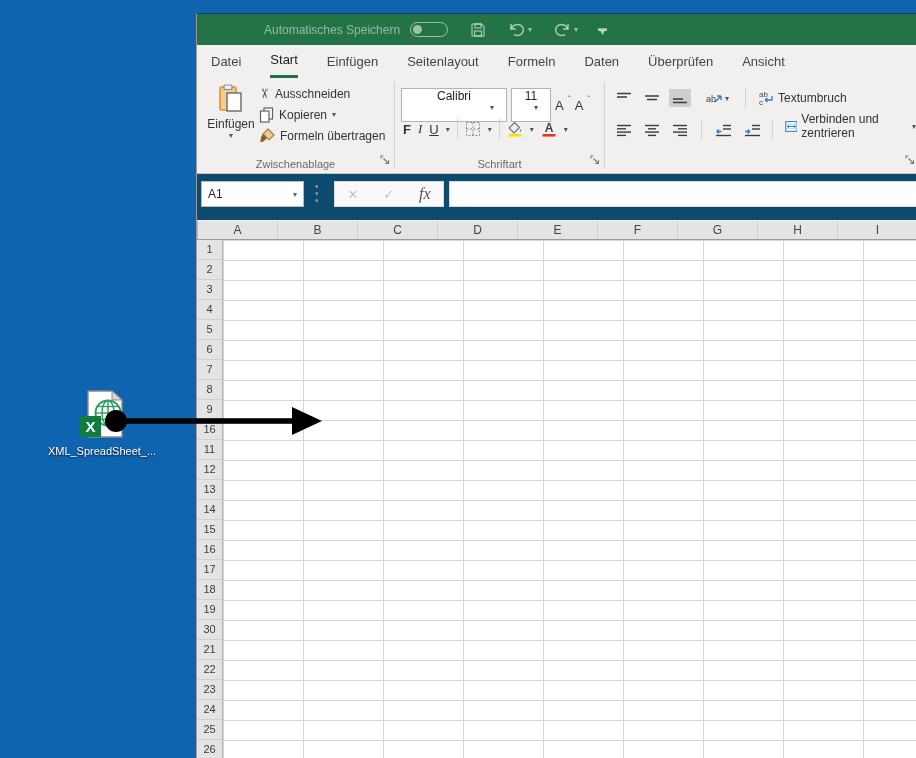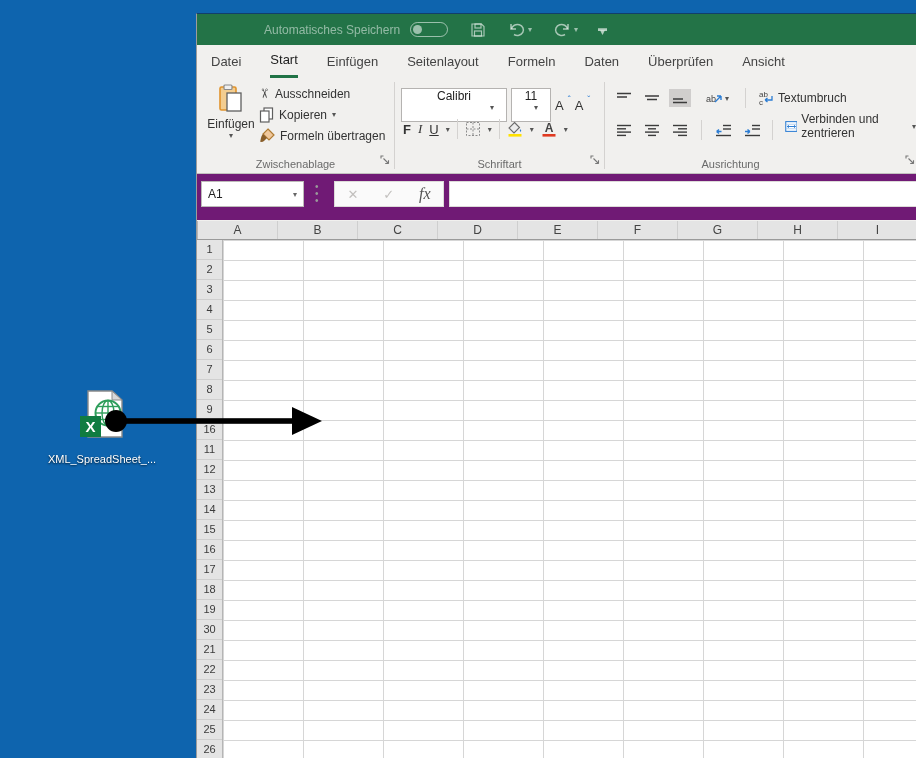--- a/index.html
+++ b/index.html
@@ -2,21 +2,21 @@
 <html><head>
 <meta charset="utf-8">
 <style>
   * { margin:0; padding:0; box-sizing:border-box; }
   html,body { width:916px; height:758px; overflow:hidden; }
   body { font-family:"Liberation Sans", sans-serif; background:#0e64ae; position:relative; }
 
   
   .desktop-icon { position:absolute; left:44px; top:390px; width:116px; text-align:center; }
   .desktop-icon .glyph { display:block; margin:0 auto; }
-  .desktop-icon .label { margin-top:13px; color:#fff; font-size:11px; text-shadow:0 1px 2px rgba(0,0,0,.8); }
+  .desktop-icon .label { margin-top:5px; color:#fff; font-size:11px; text-shadow:0 1px 2px rgba(0,0,0,.8); }
 
   
   .arrow-overlay { position:absolute; left:0; top:0; width:916px; height:758px; z-index:30; pointer-events:none; }
 
   
   .excel-window { position:absolute; left:196px; top:13px; width:720px; height:745px; background:#f1f0ee;
                   border-top:1px solid #123f6b; border-left:1px solid rgba(0,0,0,.35); z-index:10; }
 
   
   .titlebar { height:31px; background:#237347; display:flex; align-items:center; color:rgba(255,255,255,.5); font-size:12px; }
@@ -60,21 +60,21 @@
 
   .g-align { flex:1; }
   .al-row1 { position:absolute; left:8px; top:8px; display:flex; align-items:center; gap:6px; height:24px; }
   .al-row2 { position:absolute; left:8px; top:38px; display:flex; align-items:flex-end; gap:6px; height:24px; }
   .al-btn { padding:3px; display:inline-flex; }
   .al-btn.selected { background:#d0cecd; }
   .lbl12 { font-size:12px; color:#333; }
   .wrap-item, .merge-item { display:flex; align-items:center; gap:4px; }
 
   
-  .formula-band { height:46px; background:#701a75; position:relative; }
+  .formula-band { height:46px; background:#0c4a6e; position:relative; }
   .name-box { position:absolute; left:4px; top:7px; width:103px; height:26px; background:#fff; border:1px solid #bdbbb9; display:flex; align-items:center; font-size:12px; color:#222; padding:0 6px; }
   .name-box .caret { margin-left:auto; color:#666; }
   .dots { position:absolute; left:118px; top:9px; color:#9a9a9a; font-size:10px; letter-spacing:0; line-height:7px; text-align:center; }
   .fx-box { position:absolute; left:137px; top:7px; width:110px; height:26px; background:#fafafa; border:1px solid #dddbd9; display:flex; align-items:center; justify-content:space-around; }
   .fx-x, .fx-chk { color:#c2c0be; font-size:13px; }
   .fx-fx { color:#555; font-family:"Liberation Serif", serif; font-style:italic; font-size:16px; }
   .formula-input { position:absolute; left:252px; top:7px; right:0; height:26px; background:#fff; border:1px solid #dddbd9; border-right:none; }
 
   
   .sheet { position:absolute; left:0; top:207px; right:0; bottom:0; background:#fff; overflow:hidden; }
@@ -329,21 +329,20 @@
           <svg width="17" height="15" viewBox="0 0 17 15">
             <rect x="1" y="1" width="15" height="13" fill="#fff" stroke="#2b7cd3" stroke-width="1.4"></rect>
             <line x1="1" y1="4.5" x2="16" y2="4.5" stroke="#9fc3e8" stroke-width="1"></line>
             <line x1="1" y1="10.5" x2="16" y2="10.5" stroke="#9fc3e8" stroke-width="1"></line>
             <path d="M3 7.5 h11 M3 7.5 l2 -1.6 M3 7.5 l2 1.6 M14 7.5 l-2 -1.6 M14 7.5 l-2 1.6" stroke="#2b7cd3" stroke-width="1.3" fill="none"></path>
           </svg>
           <span class="lbl12">Verbinden und zentrieren</span>
           <span class="caret" style="margin-left:6px;">▾</span>
         </span>
       </div>
-      <div class="rgroup-label" style="right:60px;">Ausrichtung</div>
       <span class="launcher" style="right:1px;">
         <svg width="10" height="10" viewBox="0 0 10 10" fill="none" stroke="#777" stroke-width="1.1">
             <path d="M1 3.5 V1 H3.5"></path>
             <path d="M3.5 3.5 L8.5 8.5"></path>
             <path d="M8.5 8.5 V5.2 M8.5 8.5 H5.2"></path>
           </svg>
       </span>
     </div>
   </div>
 

